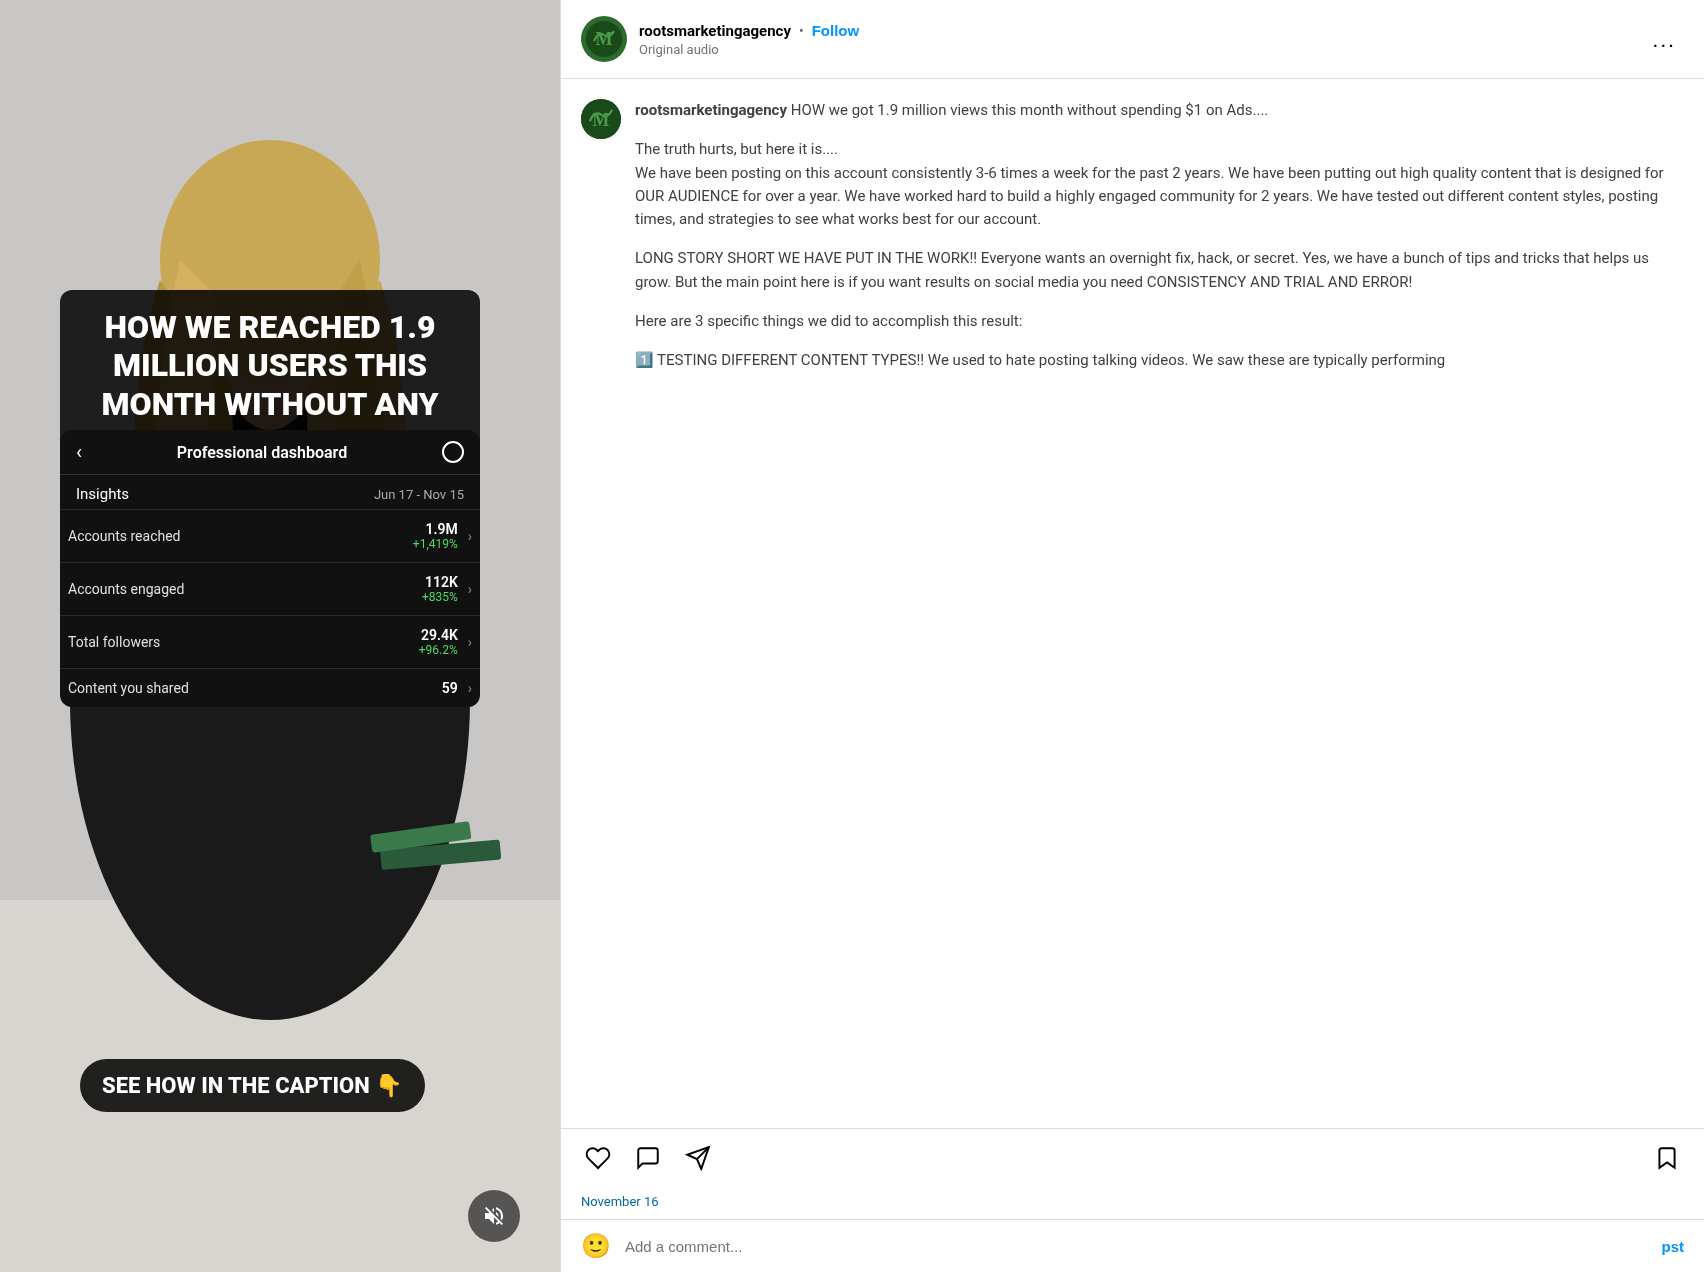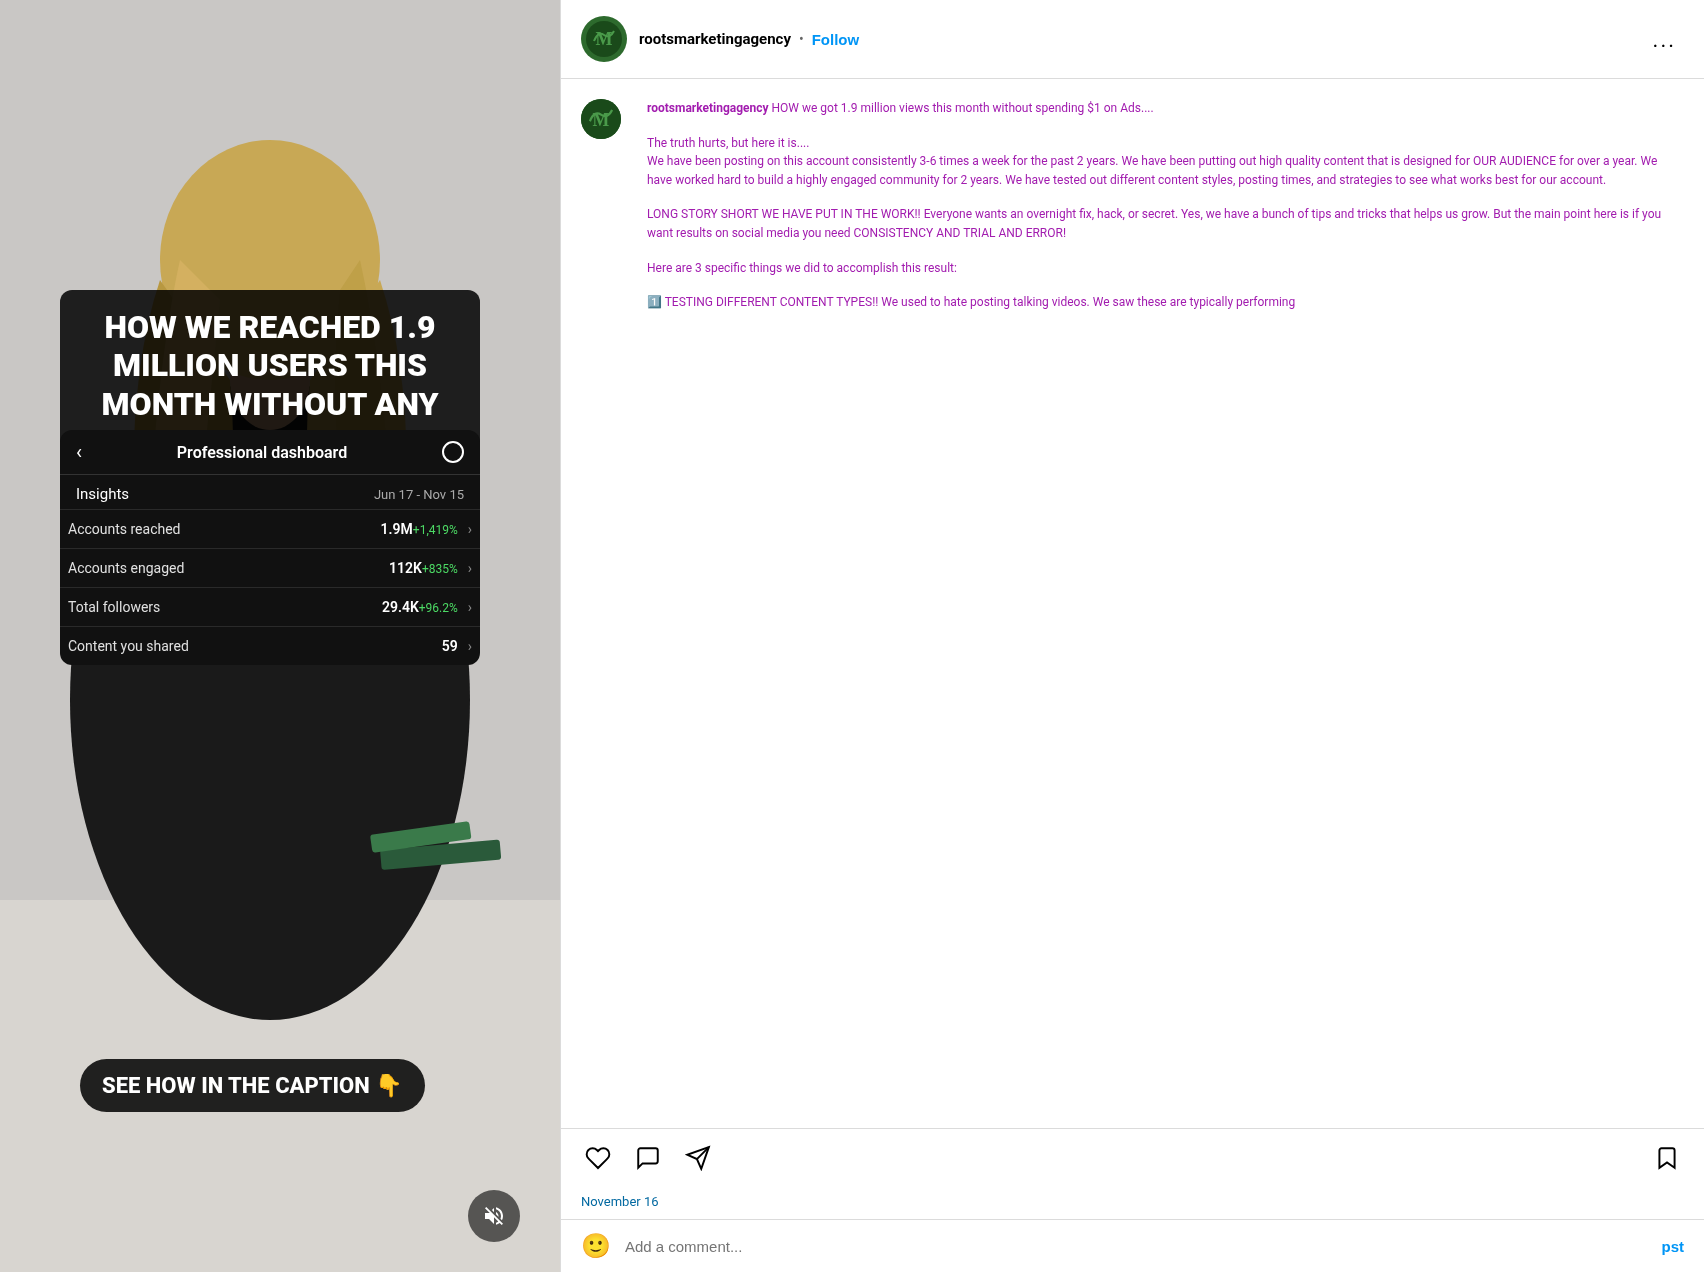--- a/index.html
+++ b/index.html
@@ -117,21 +117,21 @@
       border-top: 1px solid #2a2a2a;
     }
 
     .dashboard-row .row-label {
       font-size: 14px;
       color: #e0e0e0;
     }
 
     .dashboard-row .row-value-wrap {
       display: flex;
-      flex-direction: row;
+      flex-direction: column;
       align-items: flex-end;
     }
 
     .dashboard-row .row-value {
       font-size: 14px;
       font-weight: 600;
       color: #fff;
     }
 
     .dashboard-row .row-change {
@@ -274,24 +274,23 @@
       height: 40px;
       border-radius: 50%;
       background: #2d6a2d;
       display: flex;
       align-items: center;
       justify-content: center;
       flex-shrink: 0;
     }
 
     .caption-text {
-      font-size: 12px;
+      font-size: 15px;
       line-height: 1.55;
-      color: #a21caf;
-      margin-left: 12px;
+      color: #404040;
     }
 
     .caption-text .caption-username {
       font-weight: 700;
     }
 
     .paragraph-break {
       height: 16px;
     }
 
@@ -495,20 +494,21 @@
         <text x="18" y="24" text-anchor="middle" font-size="18" fill="#4a9a4a" font-weight="bold" font-family="serif">M</text>
         <path d="M8 20 Q12 10 18 14 Q24 18 28 10" stroke="#4a9a4a" stroke-width="2" fill="none"></path>
       </svg>
     </div>
     <div class="header-info">
       <div class="header-top-row">
         <a class="username-link">rootsmarketingagency</a>
         <span class="dot-separator">•</span>
         <button class="follow-btn">Follow</button>
       </div>
+      <div class="audio-label">Original audio</div>
     </div>
     <span class="more-options">...</span>
   </div>
 
   <div class="caption-area">
     <div class="caption-block">
       <div class="caption-avatar">
         <svg viewBox="0 0 36 36" xmlns="http://www.w3.org/2000/svg">
           <rect width="36" height="36" rx="18" fill="#1a4a1a"></rect>
           <text x="18" y="24" text-anchor="middle" font-size="16" fill="#4a9a4a" font-weight="bold" font-family="serif">M</text>

